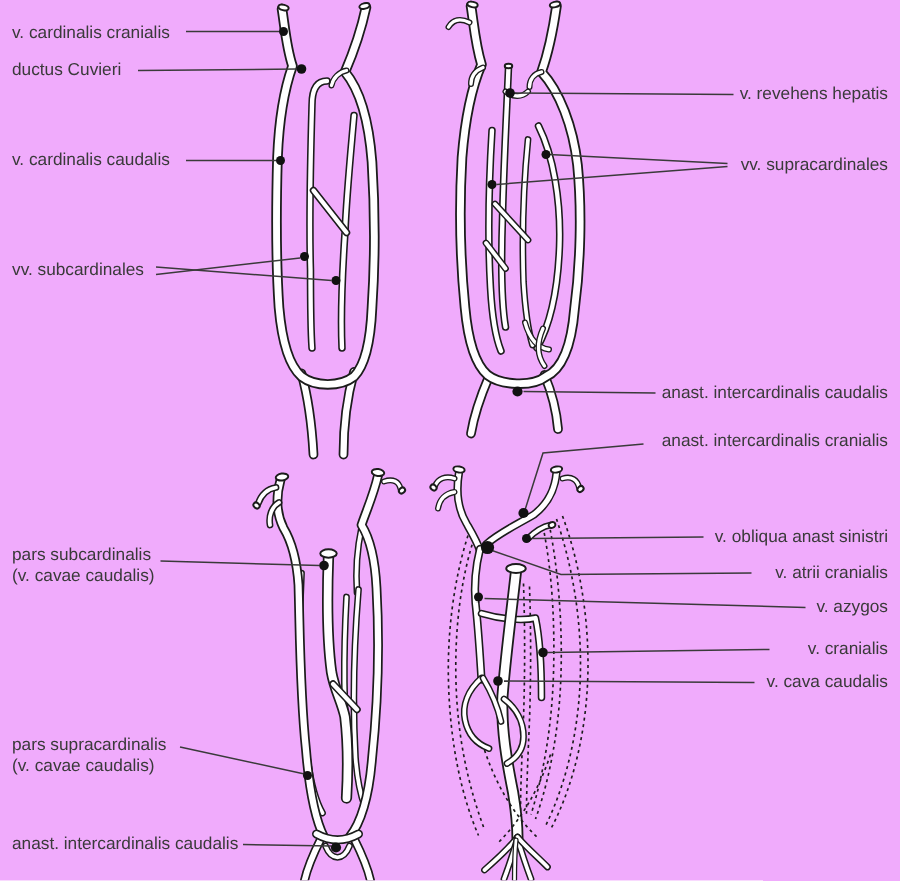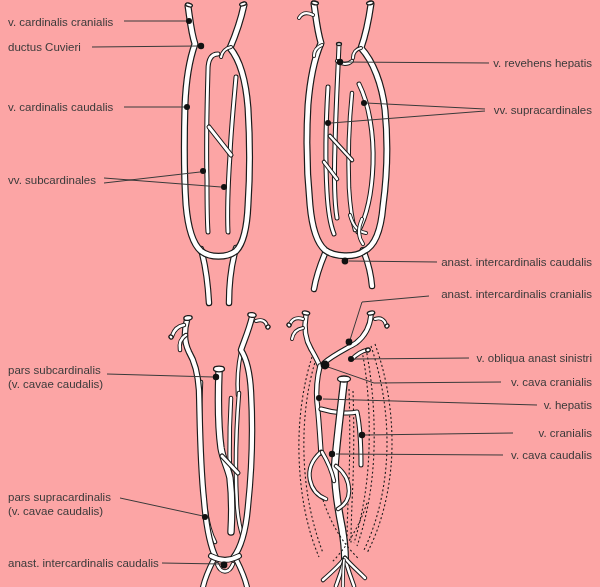--- a/index.html
+++ b/index.html
@@ -1,16 +1,16 @@
 <!DOCTYPE html>
 <html><head>
 <meta charset="utf-8">
 <style>
   html,body{margin:0;padding:0;background:#fff;}
-  .fig{position:relative;width:600px;height:587px;background:#fca5a5;overflow:hidden;
+  .fig{position:relative;width:600px;height:587px;background:#f0abfc;overflow:hidden;
        font-family:"Liberation Sans", sans-serif;}
   .fig svg{position:absolute;left:0;top:0;}
   .lbl{position:absolute;font-size:11.5px;line-height:14px;color:#3a3a3a;white-space:nowrap;}
   .lbl.right{}
   path.tube{fill:none;stroke:#1c1c1c;stroke-linecap:round;stroke-linejoin:round;}
   path.tube-inner{fill:none;stroke:#ffffff;stroke-linecap:round;stroke-linejoin:round;}
   path.dash{fill:none;stroke:#1c1c1c;stroke-width:1.1;stroke-dasharray:2 2.4;}
   .open-end{fill:#ffffff;stroke:#1c1c1c;stroke-width:1.3;}
   path.leader,polyline.leader{fill:none;stroke:#3a3a3a;stroke-width:1;}
   circle.dot{fill:#111111;stroke:none;}
@@ -225,18 +225,18 @@
   </div>
   <div class="lbl" style="left:8px;top:556px">anast. intercardinalis caudalis</div>
 
   <div class="lbl right" style="right:8px;top:56px">v. revehens hepatis</div>
   <div class="lbl right" style="right:8px;top:103px">vv. supracardinales</div>
   <div class="lbl right" style="right:8px;top:255px">anast. intercardinalis caudalis</div>
   <div class="lbl right" style="right:8px;top:287px">
     <span>anast. intercardinalis cranialis</span><br>
   </div>
   <div class="lbl right" style="right:8px;top:351px">v. obliqua anast sinistri</div>
-  <div class="lbl right" style="right:8px;top:375px">v. cava cranialis</div>
-  <div class="lbl right" style="right:8px;top:398px">v. hepatis</div>
+  <div class="lbl right" style="right:8px;top:375px">v. atrii cranialis</div>
+  <div class="lbl right" style="right:8px;top:398px">v. azygos</div>
   <div class="lbl right" style="right:8px;top:426px">v. cranialis</div>
   <div class="lbl right" style="right:8px;top:448px">v. cava caudalis</div>
 
 </div>
 
 </body></html>

